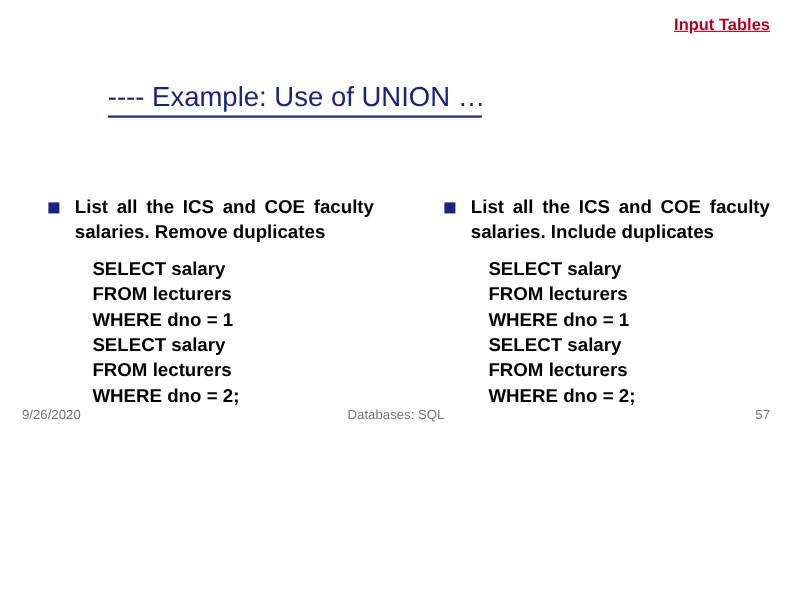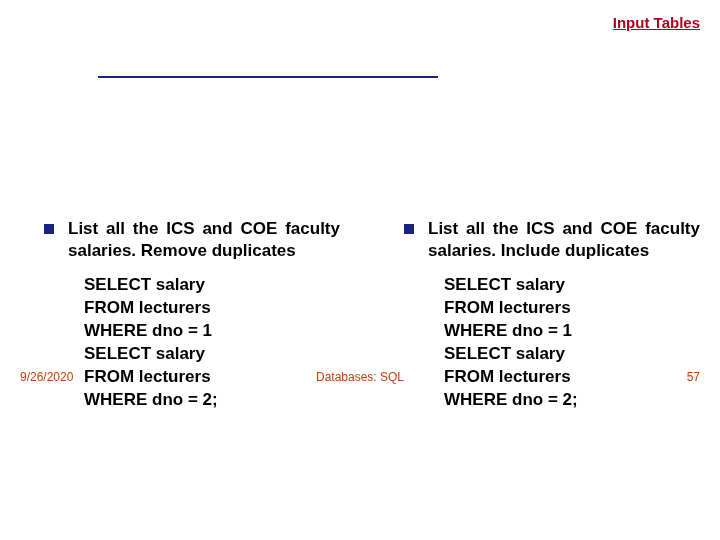--- a/index.html
+++ b/index.html
@@ -4,36 +4,37 @@
 <style>
   * { margin: 0; padding: 0; box-sizing: border-box; }
   html, body { width: 720px; height: 540px; font-family: Verdana, Geneva, sans-serif; background: #fff; color: #000; }
   .slide { position: relative; width: 720px; height: 396px; }
   .top-link { position: absolute; top: 14px; right: 20px; font-size: 15px; font-weight: bold; color: #b00020; text-decoration: underline; cursor: pointer; }
   .title-wrap { position: absolute; top: 74px; left: 98px; }
   .title { font-size: 25px; font-weight: 400; color: #1a237e; font-family: Verdana, sans-serif; }
   .underline { height: 2px; background: #1a237e; width: 340px; margin-top: 2px; }
   .columns { position: absolute; top: 178px; left: 0; width: 720px; display: flex; }
   .col { width: 50%; padding-left: 44px; padding-right: 20px; }
-  .bullet-row { display: flex; align-items: flex-start; margin-top: 40px; }
+  .bullet-row { display: flex; align-items: flex-start; }
   .bullet { width: 10px; height: 10px; background: #1a237e; margin-top: 6px; margin-right: 14px; flex-shrink: 0; }
   .heading { font-size: 17px; font-weight: bold; color: #000; text-align: justify; line-height: 1.3; font-family: Verdana, sans-serif; }
   .sql { margin-top: 12px; margin-left: 40px; font-size: 17px; font-weight: bold; line-height: 1.35; font-family: "Comic Sans MS", cursive, sans-serif; }
   .sql .kw { color: #c62828; }
-  .footer { position: absolute; bottom: 12px; left: 0; width: 720px; display: flex; justify-content: space-between; padding: 0 20px; font-size: 12px; color: #c2410c; font-family: Arial, sans-serif; }
+  .footer { position: absolute; bottom: 12px; left: 0; width: 720px; display: flex; justify-content: space-between; padding: 0 20px; font-size: 12px; color: #737373; font-family: Arial, sans-serif; }
   .footer-center { position: absolute; left: 50%; transform: translateX(-50%); }
 </style>
 </head>
 <body>
 
 <div class="slide">
 
   <a class="top-link">Input Tables</a>
 
   <div class="title-wrap">
+    <div class="title">---- Example: Use of UNION …</div>
     <div class="underline"></div>
   </div>
 
   <div class="columns">
 
     <div class="col">
       <div class="bullet-row">
         <span class="bullet"></span>
         <div class="heading">List all the ICS and COE faculty salaries. Remove duplicates</div>
       </div>

